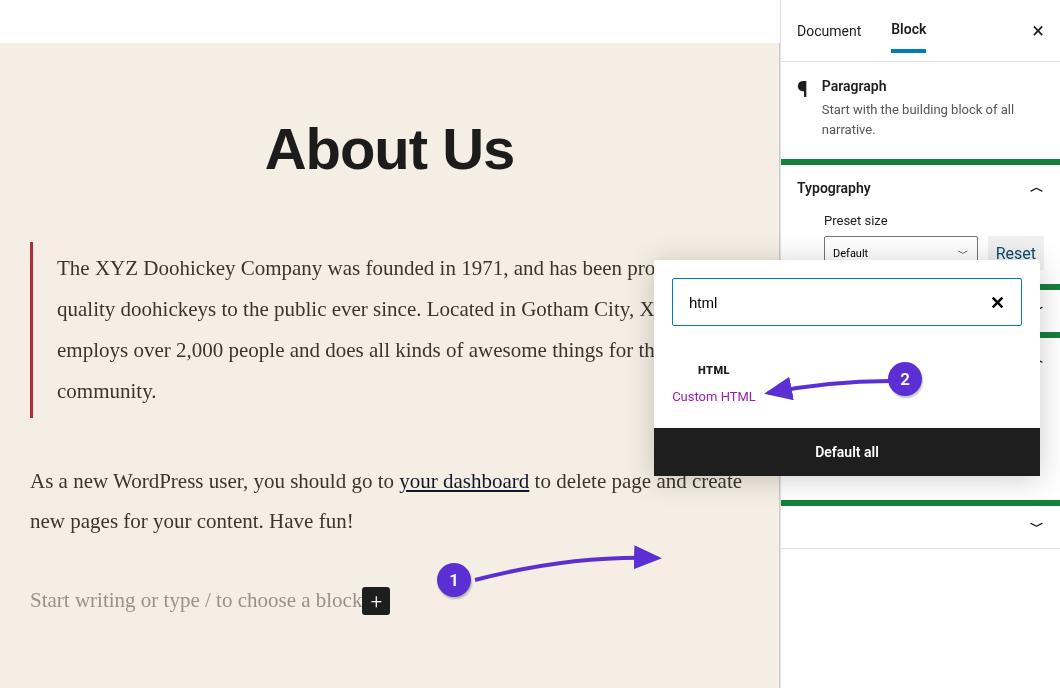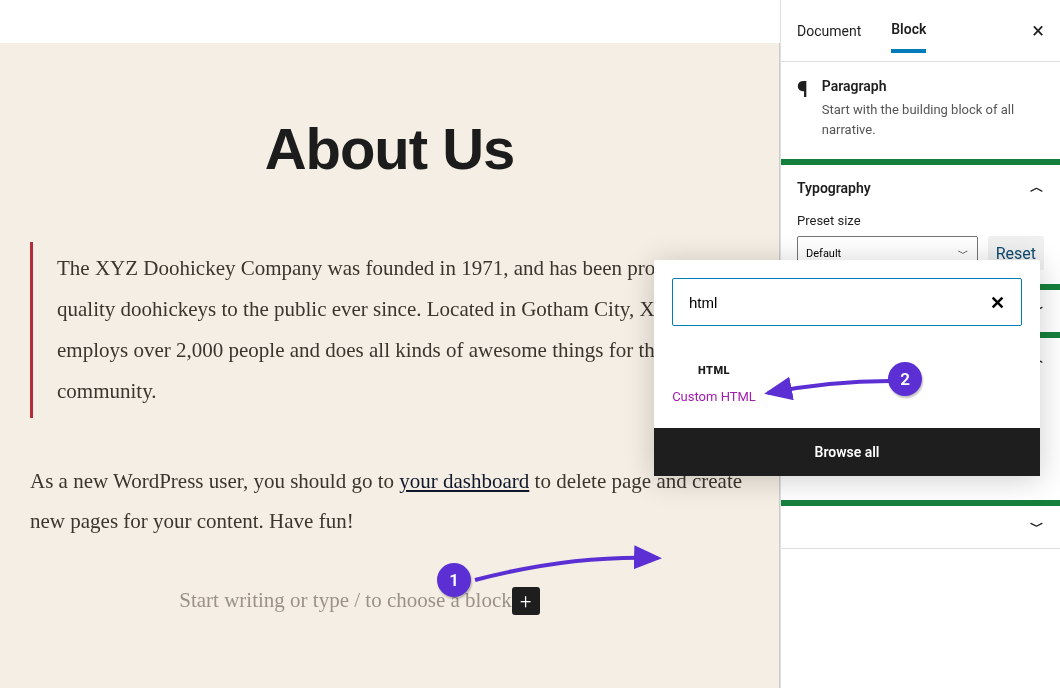--- a/index.html
+++ b/index.html
@@ -47,21 +47,21 @@
     }
     .para a {
       color: #0f172a;
       text-decoration: underline;
       font-family: Liberation Serif, serif;
     }
     .placeholder-row {
       margin: 45px 30px 0 30px;
       display: flex;
       align-items: center;
-      justify-content: center;
+      justify-content: flex-start;
     }
     .placeholder-text {
       font-family: Georgia, "Times New Roman", serif;
       font-size: 21px;
       color: #9a9287;
     }
     .add-block {
       width: 28px;
       height: 28px;
       background: #1e1e1e;
@@ -145,21 +145,21 @@
       color: #1e1e1e;
       cursor: pointer;
     }
     .chev { font-size: 14px; color: #1e1e1e; }
     .preset-row {
       margin-top: 16px;
       display: flex;
       gap: 10px;
       align-items: flex-end;
     }
-    .field-col { flex: 1; }
+    .field-col { flex: 1; margin-left: 27px; }
     .field-label {
       font-size: 13px;
       color: #1e1e1e;
       margin-bottom: 8px;
     }
     .select {
       width: 100%;
       height: 34px;
       border: 1px solid #757575;
       border-radius: 2px;
@@ -346,21 +346,21 @@
       <input type="text" value="html" style="">
       <span class="inserter-clear">
         <span>✕</span>
       </span>
     </div>
   </div>
   <div class="inserter-result">
     <span class="inserter-result-icon">HTML</span>
     <span class="inserter-result-label">Custom HTML</span>
   </div>
-  <div class="browse-all">Browse all</div>
+  <div class="browse-all">Default all</div>
 </div>
 
 <div class="badge badge-1">1</div>
 <svg class="arrow" style="left:470px;top:550px;" width="200" height="40">
   <defs>
     <marker id="ah1" markerWidth="8" markerHeight="8" refX="6" refY="3" orient="auto">
       <path d="M0,0 L7,3 L0,6 Z" fill="#5b2fd3"></path>
     </marker>
   </defs>
   <path d="M5,30 Q100,5 188,8" stroke="#5b2fd3" stroke-width="4" fill="none" marker-end="url(#ah1)"></path>

